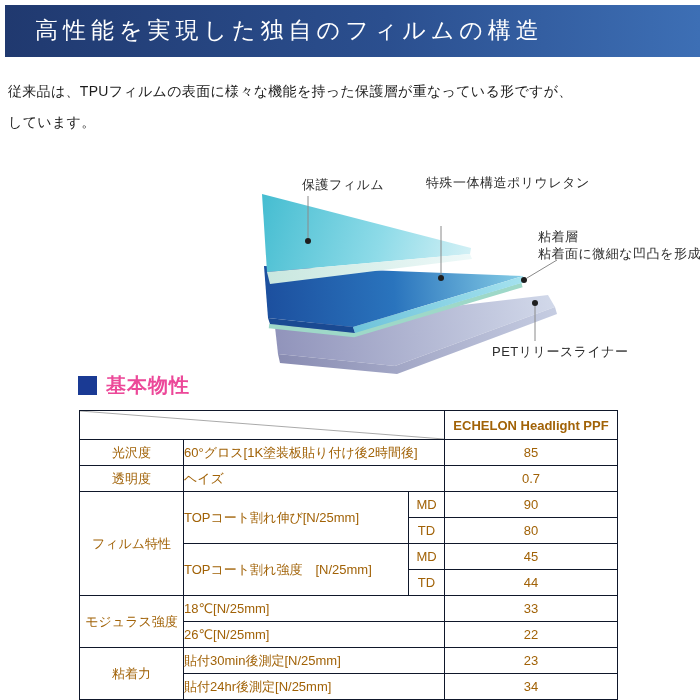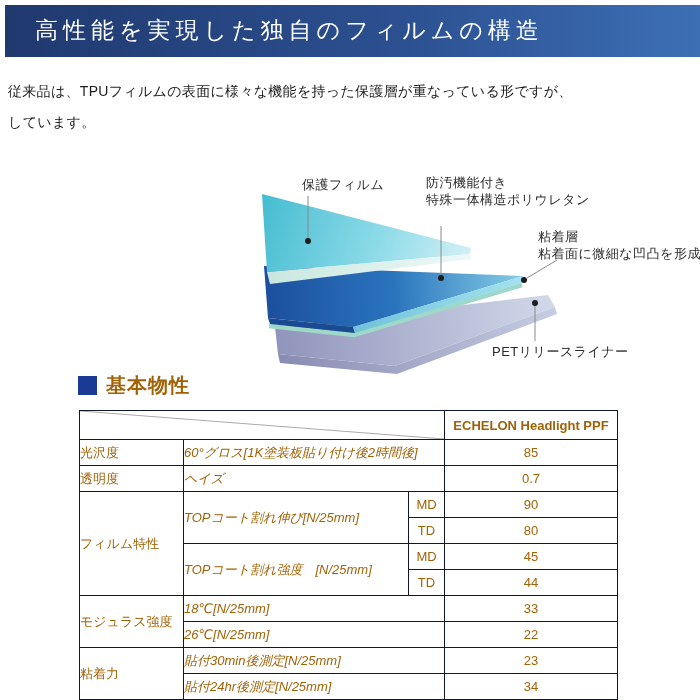--- a/index.html
+++ b/index.html
@@ -41,38 +41,38 @@
   .lbl-protect{left:72px;top:6px;}
   .lbl-unique{left:196px;top:4px;}
   .lbl-adhesive{left:308px;top:58px;}
   .lbl-liner{left:262px;top:173px;}
   
   .section-head{
     position:absolute;left:78px;top:372px;
     display:flex;align-items:center;
   }
   .blue-square{width:19px;height:19px;background:#1a3a94;margin-right:9px;}
-  .section-title{font-size:20px;font-weight:bold;color:#a16207;letter-spacing:1px;}
+  .section-title{font-size:20px;font-weight:bold;color:#ec4899;letter-spacing:1px;}
   
   .spec-table-wrap{position:absolute;left:79px;top:410px;}
   table.spec{border-collapse:collapse;table-layout:fixed;width:538px;}
   table.spec td{
     border:1px solid #0f172a;
     font-size:13px;color:#a16207;
     height:25px;padding:0 0 0 0;
     background:#fff;
   }
   td.th-empty{position:relative;background:#fff;}
   td.th-empty svg{position:absolute;left:0;top:0;width:100%;height:100%;display:block;}
   td.th-col{
     background:linear-gradient(90deg,#4a7ec8 0%,#2c55a8 55%,#1d3c90 100%);
     color:#ffffff;font-weight:bold;text-align:center;height:28px;
   }
-  td.cat{padding-left:13px;}
-  td.prop{padding-left:15px;font-style:italic;}
+  td.cat{padding-left:13px;text-align:center;}
+  td.prop{padding-left:15px;}
   td.dir{text-align:center;}
   td.val{text-align:center;}
   tr.hrow td{height:28px;}
 </style>
 </head>
 <body>
 
 <div class="page">
 
   <div class="banner">
@@ -135,21 +135,20 @@
 
       <line x1="327" y1="90" x2="297" y2="108" stroke="#8a8a8a" stroke-width="1"></line>
       <circle cx="294" cy="110" r="3" fill="#1e1e1e"></circle>
 
       <line x1="305" y1="136" x2="305" y2="171" stroke="#8a8a8a" stroke-width="1"></line>
       <circle cx="305" cy="133" r="3" fill="#1e1e1e"></circle>
     </svg>
 
     <div class="dlabel lbl-protect">保護フィルム</div>
     <div class="dlabel lbl-unique">
-      <div>防汚機能付き</div>
       <div>特殊一体構造ポリウレタン</div>
     </div>
     <div class="dlabel lbl-adhesive">
       <div>粘着層</div>
       <div>粘着面に微細な凹凸を形成</div>
     </div>
     <div class="dlabel lbl-liner">PETリリースライナー</div>
   </div>
 
   <div class="section-head">

